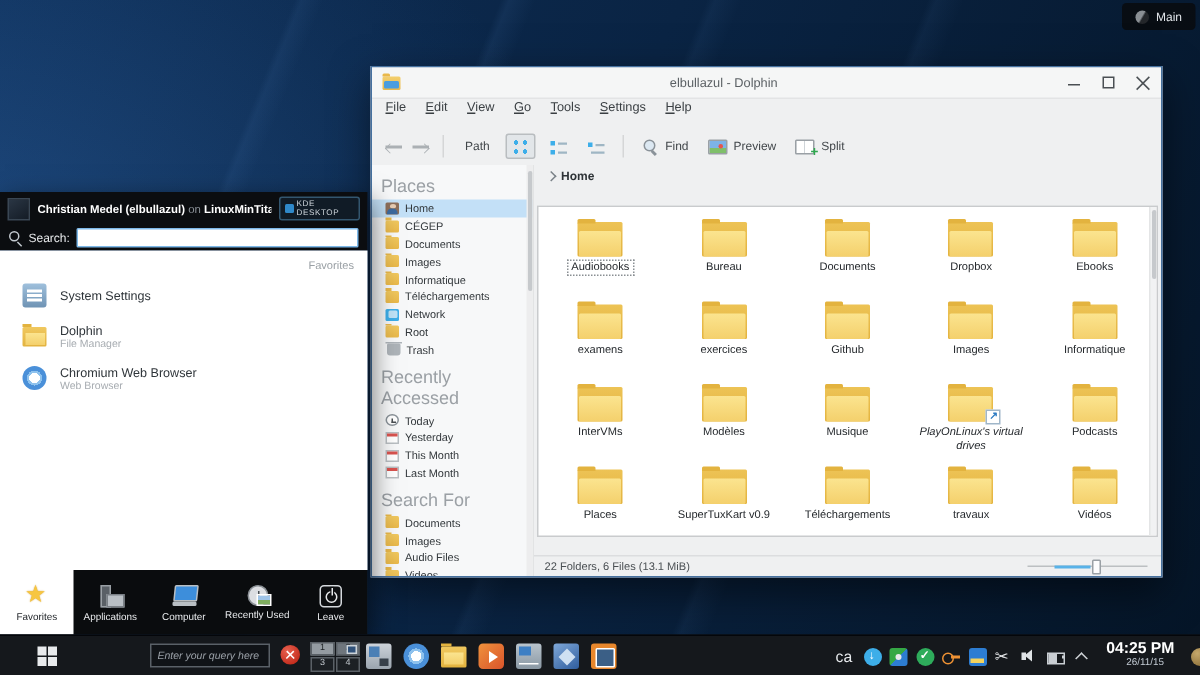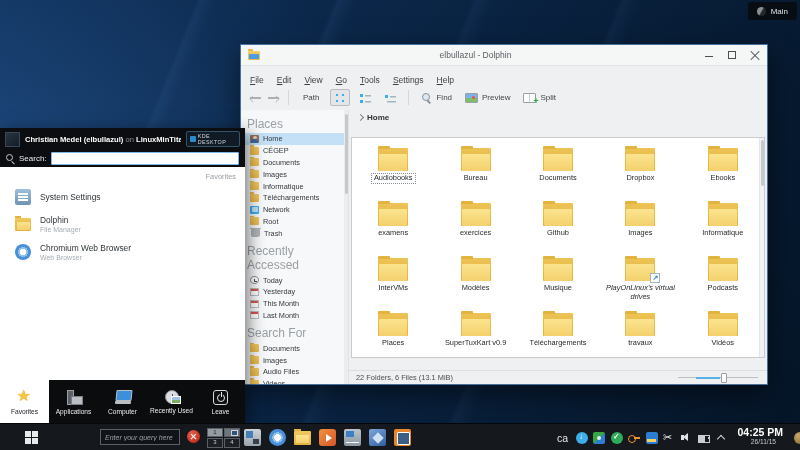--- a/index.html
+++ b/index.html
@@ -14,35 +14,35 @@
       transparent 34%, rgba(120,180,255,.07) 34.6%, transparent 36.4%,
       transparent 48%, rgba(120,180,255,.05) 48.6%, transparent 50.4%,
       transparent 63%, rgba(120,180,255,.05) 63.6%, transparent 65.5%);}
 
   
   .activity-badge{position:absolute;right:3px;top:2px;height:18px;display:flex;align-items:center;gap:5px;
     padding:0 9px;background:rgba(8,10,14,.85);border-radius:3px;font-size:8px;color:#dfe3e7;}
   .act-ico{width:9px;height:9px;border-radius:50%;background:linear-gradient(120deg,#8a8f94 45%,#23262a 55%);}
 
   
-  .dolphin{position:absolute;left:240px;top:44px;width:528px;height:341px;display:flex;flex-direction:column;
+  .dolphin{position:absolute;left:247px;top:44px;width:528px;height:341px;display:flex;flex-direction:column;
     background:#eff0f1;border:1px solid #46719f;box-shadow:0 10px 26px rgba(0,0,0,.5);}
   .titlebar{height:21px;flex:0 0 21px;background:#f5f6f6;border-bottom:1px solid #e3e4e5;display:flex;align-items:center;padding:0 7px;}
   .win-ico{width:12px;height:9px;position:relative;background:linear-gradient(180deg,#f3cf6e,#e9b84a);border-radius:1px;}
   .win-ico::before{content:"";position:absolute;left:0;top:-2px;width:5px;height:2px;background:#e9b84a;border-radius:1px 1px 0 0;}
   .win-ico::after{content:"";position:absolute;left:1px;right:1px;top:3px;bottom:1px;background:#4a9de0;border-radius:1px;}
   .tb-title{flex:1;text-align:center;font-size:8.5px;color:#5b6064;}
   .win-btns{display:flex;align-items:center;}
   .wb{width:10px;height:10px;position:relative;margin-left:13px;}
   .wb-min::before{content:"";position:absolute;left:1px;right:1px;bottom:3px;height:1px;background:#4a4f53;}
   .wb-max::before{content:"";position:absolute;inset:1px;border:1px solid #4a4f53;}
   .wb-close::before,.wb-close::after{content:"";position:absolute;left:-1px;right:-1px;top:4.5px;height:1px;background:#4a4f53;}
   .wb-close::before{transform:rotate(45deg);} .wb-close::after{transform:rotate(-45deg);}
 
-  .menubar{height:19px;flex:0 0 19px;display:flex;align-items:flex-end;gap:13px;padding:0 9px;font-size:8.5px;color:#3a3f43;}
+  .menubar{height:19px;flex:0 0 19px;display:flex;align-items:flex-start;gap:13px;padding:0 9px;font-size:8.5px;color:#3a3f43;}
   .menu-item u{text-decoration:underline;}
 
   .toolbar{height:25px;flex:0 0 25px;display:flex;align-items:center;gap:5px;padding:0 8px;font-size:8px;color:#41464a;}
   .tb-sep{width:1px;height:15px;background:#d5d6d7;margin:0 3px;}
   .nav{width:13px;height:13px;position:relative;}
   .nav::before,.nav::after{content:"";position:absolute;background:#abb0b4;}
   .nav::before{left:1px;right:1px;top:6px;height:1.5px;}
   .back::after{left:0;top:3.5px;width:7px;height:7px;border-left:1.5px solid #abb0b4;border-bottom:1.5px solid #abb0b4;background:none;transform:rotate(45deg) scale(.6);}
   .fwd::after{right:0;top:3.5px;width:7px;height:7px;border-right:1.5px solid #abb0b4;border-top:1.5px solid #abb0b4;background:none;transform:rotate(45deg) scale(.6);}
   .path-btn{padding:3px 6px;border-radius:2px;}

